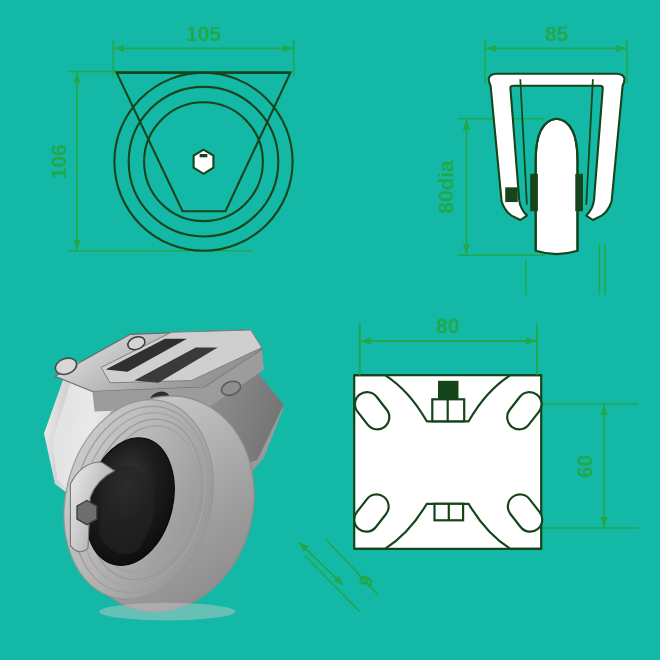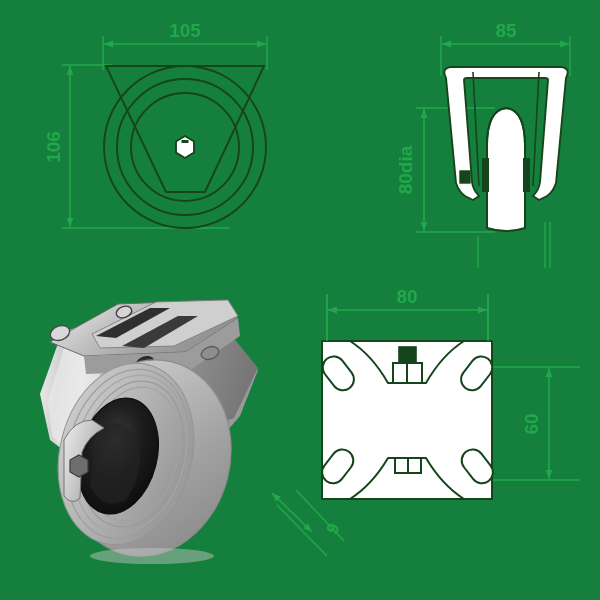--- a/index.html
+++ b/index.html
@@ -7,21 +7,21 @@
     padding: 0;
     background: #ffffff;
   }
   body {
     font-family: "Liberation Sans", sans-serif;
   }
   #page {
     position: relative;
     width: 600px;
     height: 600px;
-    background: #15803d;
+    background: #14b8a6;
     overflow: hidden;
   }
   #page svg {
     position: absolute;
     top: 0;
     left: 0;
     width: 600px;
     height: 600px;
   }
   .dim-text {

